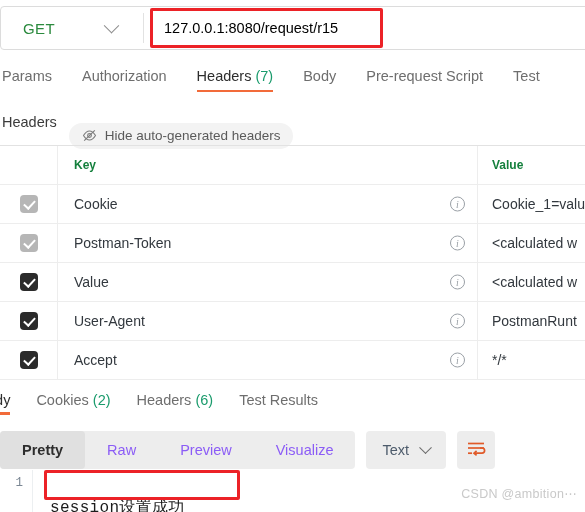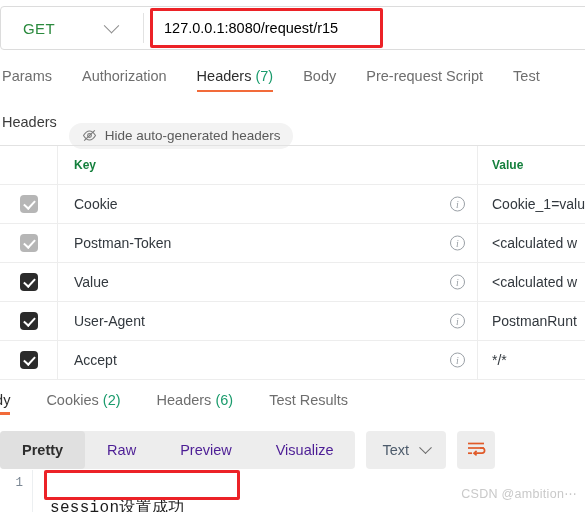--- a/index.html
+++ b/index.html
@@ -103,38 +103,38 @@
     border-width: 0 2px 2px 0; transform: rotate(43deg);
   }
 
   
   .resp-tabs {
     position: absolute; left: 0; top: 388px; width: 585px; height: 30px;
     display: flex; align-items: center;
   }
   .resp-tab {
     font-size: 14.5px; color: #6e6e6e; position: relative; padding-bottom: 7px;
-    margin-right: 26px; white-space: nowrap; margin-left: 10px;
+    margin-right: 26px; white-space: nowrap;
   }
   .resp-tab:first-child { margin-left: -13px; }
   .resp-tab.active { color: #2d2d2d; }
   .resp-tab .cnt { color: #1a9b6c; }
   .resp-tab.active::after {
     content: ""; position: absolute; left: 0; right: 0; bottom: 0;
     height: 2.5px; background: #f26b3a;
   }
 
   
   .view-bar { position: absolute; left: 0; top: 431px; height: 38px; display: flex; align-items: center; }
   .seg {
     display: flex; align-items: center; height: 38px; background: #ededed; border-radius: 4px;
   }
   .seg-item {
     height: 38px; display: flex; align-items: center; padding: 0 22px;
-    font-size: 14.5px; color: #4c1d95; border-radius: 4px;
+    font-size: 14.5px; color: #8b5cf6; border-radius: 4px;
   }
   .seg-item.sel { background: #e0e0e0; color: #2d2d2d; font-weight: bold; }
   .type-sel {
     margin-left: 11px; height: 38px; background: #ededed; border-radius: 4px;
     display: flex; align-items: center; gap: 12px; padding: 8px 16px;
     font-size: 14.5px; color: #4d5b6b;
   }
   .chev2 {
     width: 9px; height: 9px; border-right: 1.6px solid #6d6d6d; border-bottom: 1.6px solid #6d6d6d;
     transform: rotate(45deg) translate(-2px,-2px);

